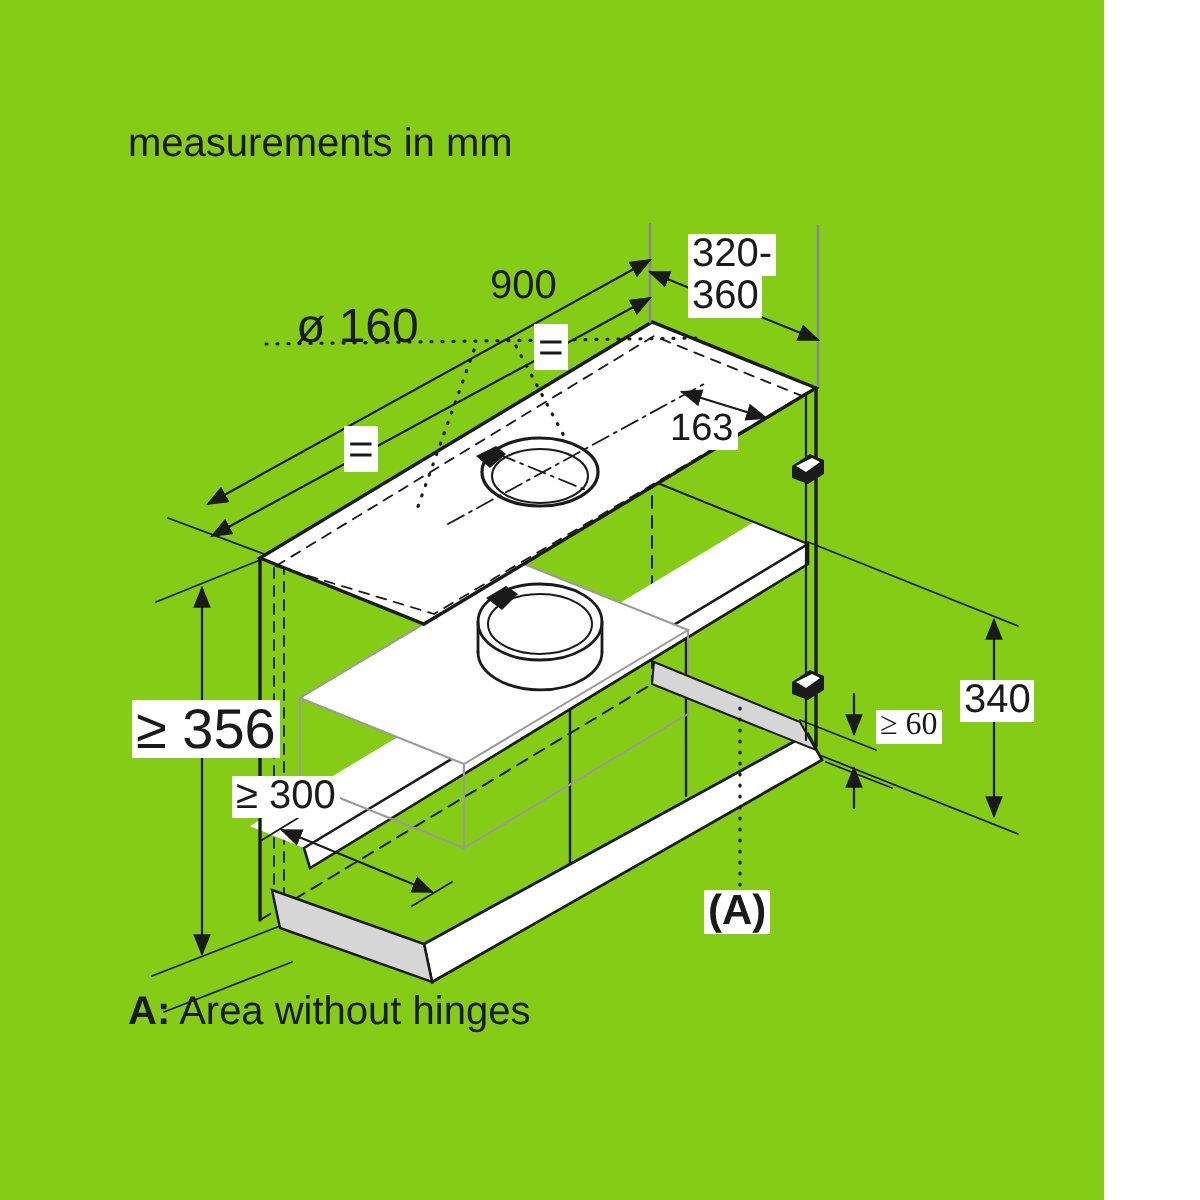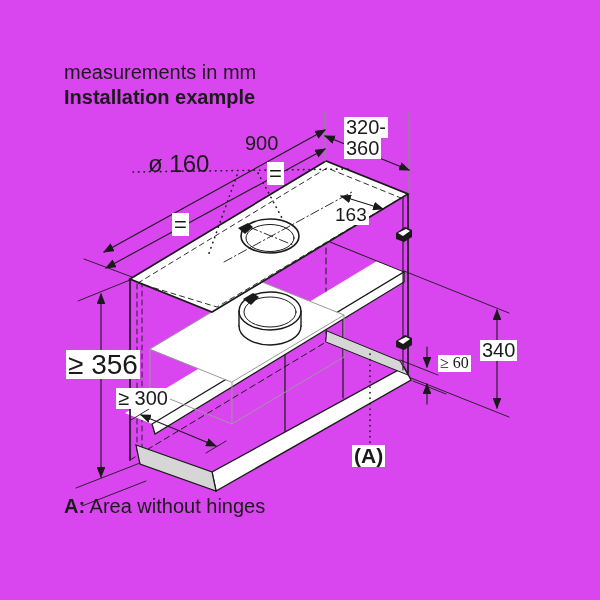--- a/index.html
+++ b/index.html
@@ -1,16 +1,16 @@
 <!DOCTYPE html>
 <html><head>
 <meta charset="utf-8">
 <style>
   html,body{margin:0;padding:0;background:#ffffff;}
-  #stage{position:relative;width:600px;height:600px;background:#d946ef;overflow:hidden;
+  #stage{position:relative;width:552px;height:600px;background:#84cc16;overflow:hidden;
          font-family:"Liberation Sans","DejaVu Sans",sans-serif;color:#1a1a1a;}
   #diagram{position:absolute;left:0;top:0;}
   .lbl{position:absolute;white-space:pre;line-height:1.05;color:#1a1a1a;}
   .bgw{background:#ffffff;padding:0 2px;}
   .b{font-weight:bold;}
   #header-line1{left:64px;top:62px;font-size:20px;}
   #header-line2{left:64px;top:87px;font-size:20px;font-weight:bold;}
   #lbl-diam{left:148px;top:151px;font-size:24px;}
   #lbl-900{left:245px;top:133px;font-size:20px;}
   #lbl-depth1{left:344px;top:117px;font-size:20px;}
@@ -131,21 +131,20 @@
       <g stroke-width="1.6" stroke-dasharray="0.5 5" stroke-linecap="round">
         <line x1="133" y1="172" x2="348" y2="169"></line>
         <line x1="258" y1="173" x2="282" y2="218"></line>
         <line x1="237" y1="175" x2="208" y2="256"></line>
         <line x1="370" y1="354" x2="370" y2="443"></line>
       </g>
     </g>
   </svg>
 
   <div class="lbl" id="header-line1">measurements in mm</div>
-  <div class="lbl" id="header-line2">Installation example</div>
 
   <div class="lbl" id="lbl-diam">ø 160</div>
   <div class="lbl" id="lbl-900">900</div>
   <div class="lbl bgw" id="lbl-depth1">320-</div>
   <div class="lbl bgw" id="lbl-depth2">360</div>
   <div class="lbl bgw" id="lbl-163">163</div>
   <div class="lbl bgw" id="lbl-356">≥ 356</div>
   <div class="lbl bgw" id="lbl-300">≥ 300</div>
   <div class="lbl bgw" id="lbl-340">340</div>
   <div class="lbl bgw" id="lbl-60">≥ 60</div>

